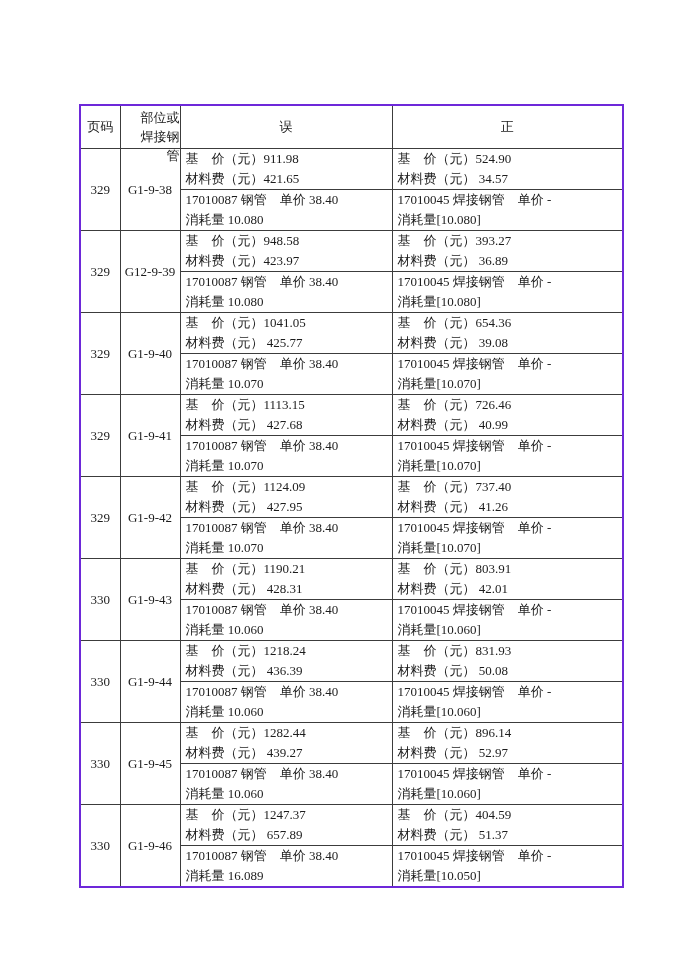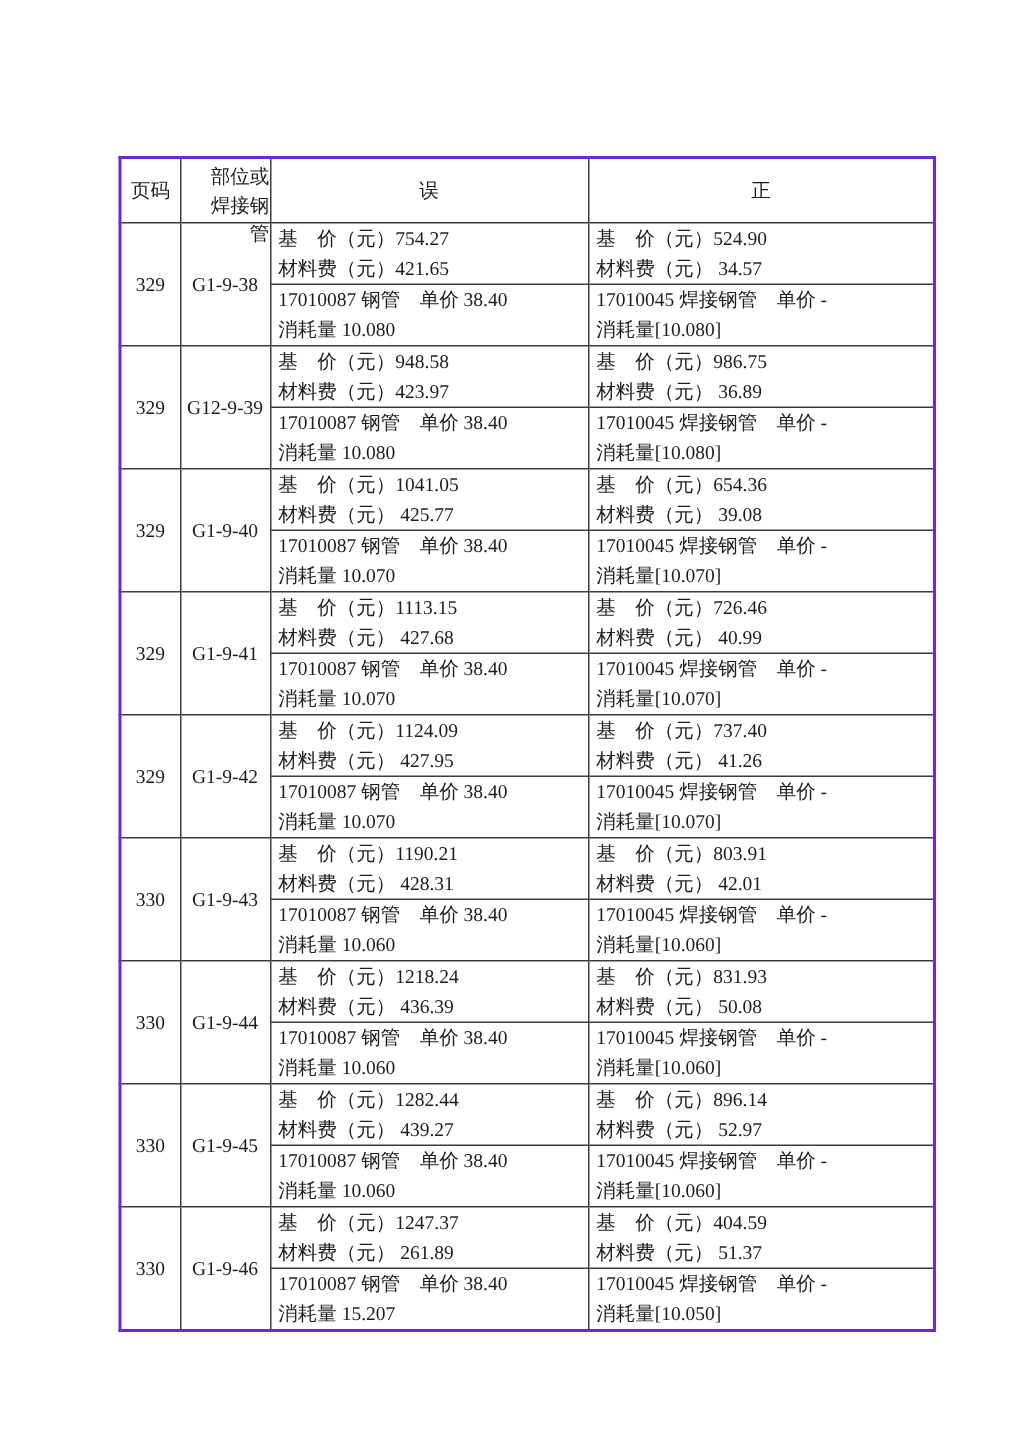--- a/index.html
+++ b/index.html
@@ -98,21 +98,21 @@
         </th>
         <th>误</th>
         <th>正</th>
       </tr>
     </thead>
     <tbody>
     <tr>
       <td class="col-page" rowspan="2">329</td>
       <td class="col-code" rowspan="2">G1-9-38</td>
       <td class="cell-lines">
-        <div class="line">基　价（元）754.27</div>
+        <div class="line">基　价（元）911.98</div>
         <div class="line">材料费（元）421.65</div>
       </td>
       <td class="cell-lines">
         <div class="line">基　价（元）524.90</div>
         <div class="line">材料费（元） 34.57</div>
       </td>
     </tr>
     <tr>
       <td class="cell-lines">
         <div class="line">17010087 钢管　单价 38.40</div>
@@ -125,21 +125,21 @@
     </tr>
 
     <tr>
       <td class="col-page" rowspan="2">329</td>
       <td class="col-code" rowspan="2">G12-9-39</td>
       <td class="cell-lines">
         <div class="line">基　价（元）948.58</div>
         <div class="line">材料费（元）423.97</div>
       </td>
       <td class="cell-lines">
-        <div class="line">基　价（元）986.75</div>
+        <div class="line">基　价（元）393.27</div>
         <div class="line">材料费（元） 36.89</div>
       </td>
     </tr>
     <tr>
       <td class="cell-lines">
         <div class="line">17010087 钢管　单价 38.40</div>
         <div class="line">消耗量 10.080</div>
       </td>
       <td class="cell-lines">
         <div class="line">17010045 焊接钢管　单价 -</div>
@@ -283,31 +283,31 @@
         <div class="line">17010045 焊接钢管　单价 -</div>
         <div class="line">消耗量[10.060]</div>
       </td>
     </tr>
 
     <tr>
       <td class="col-page" rowspan="2">330</td>
       <td class="col-code" rowspan="2">G1-9-46</td>
       <td class="cell-lines">
         <div class="line">基　价（元）1247.37</div>
-        <div class="line">材料费（元） 261.89</div>
+        <div class="line">材料费（元） 657.89</div>
       </td>
       <td class="cell-lines">
         <div class="line">基　价（元）404.59</div>
         <div class="line">材料费（元） 51.37</div>
       </td>
     </tr>
     <tr>
       <td class="cell-lines">
         <div class="line">17010087 钢管　单价 38.40</div>
-        <div class="line">消耗量 15.207</div>
+        <div class="line">消耗量 16.089</div>
       </td>
       <td class="cell-lines">
         <div class="line">17010045 焊接钢管　单价 -</div>
         <div class="line">消耗量[10.050]</div>
       </td>
     </tr>
   </tbody>
   </table>
 
 </div>

